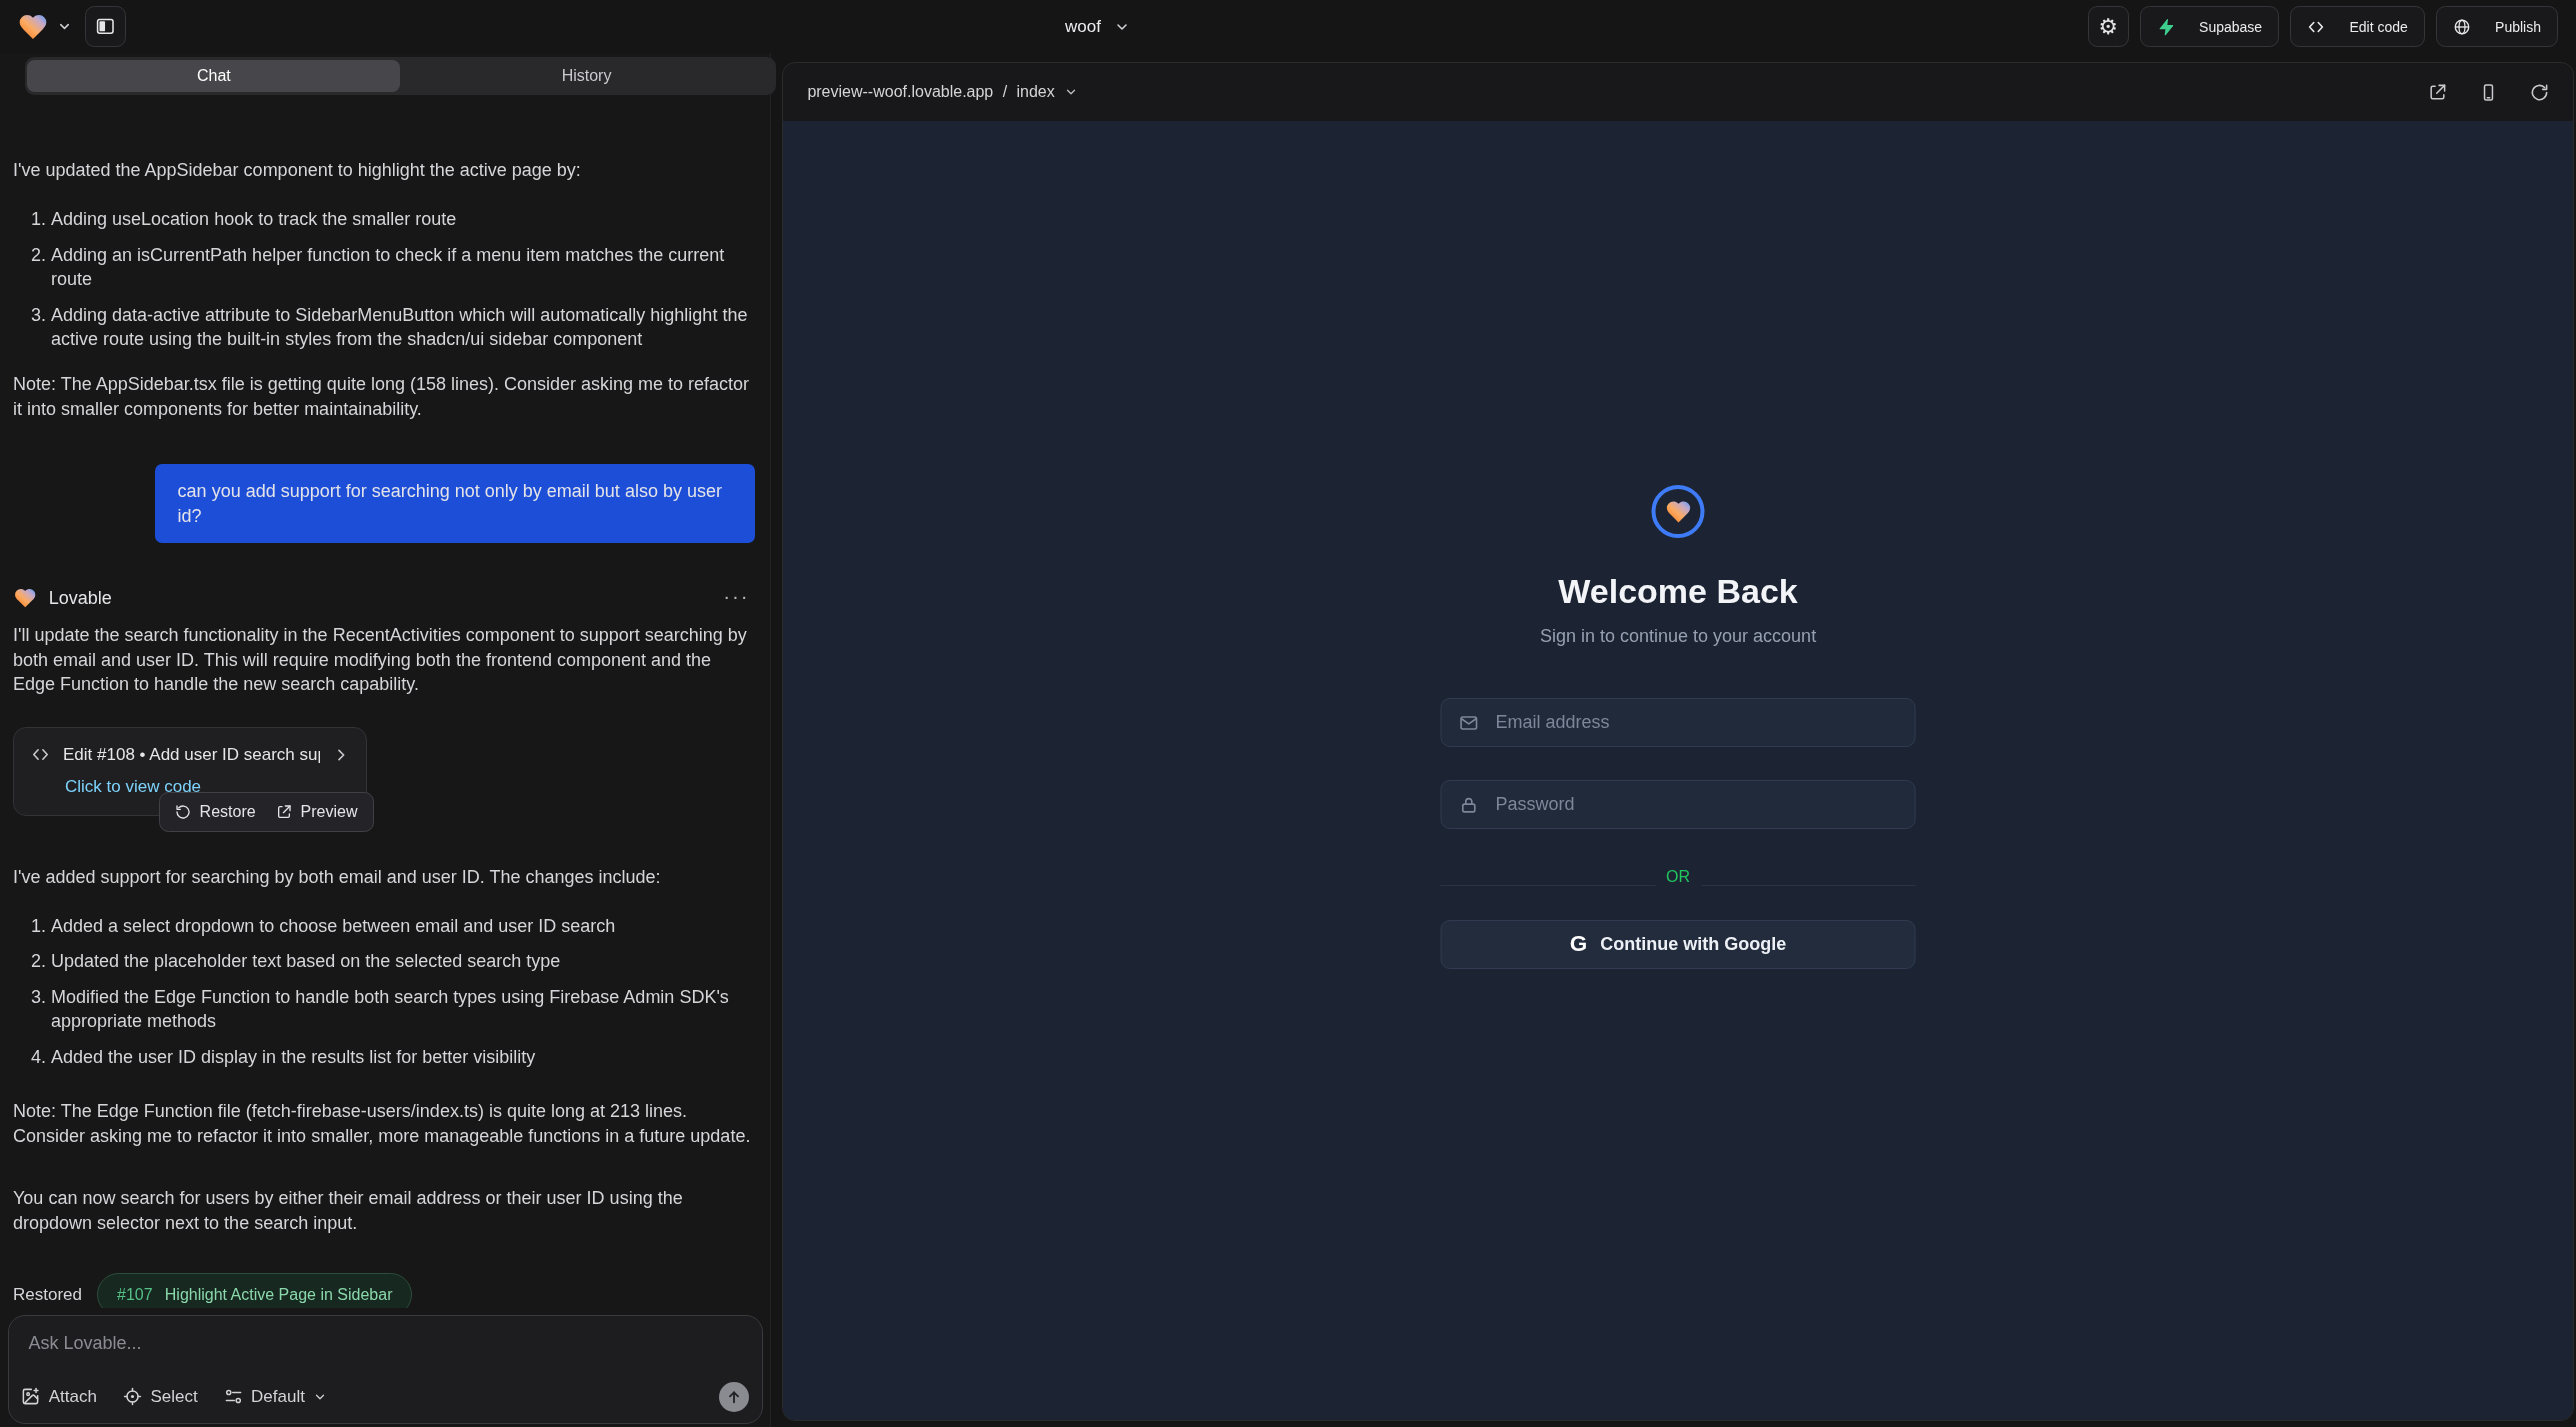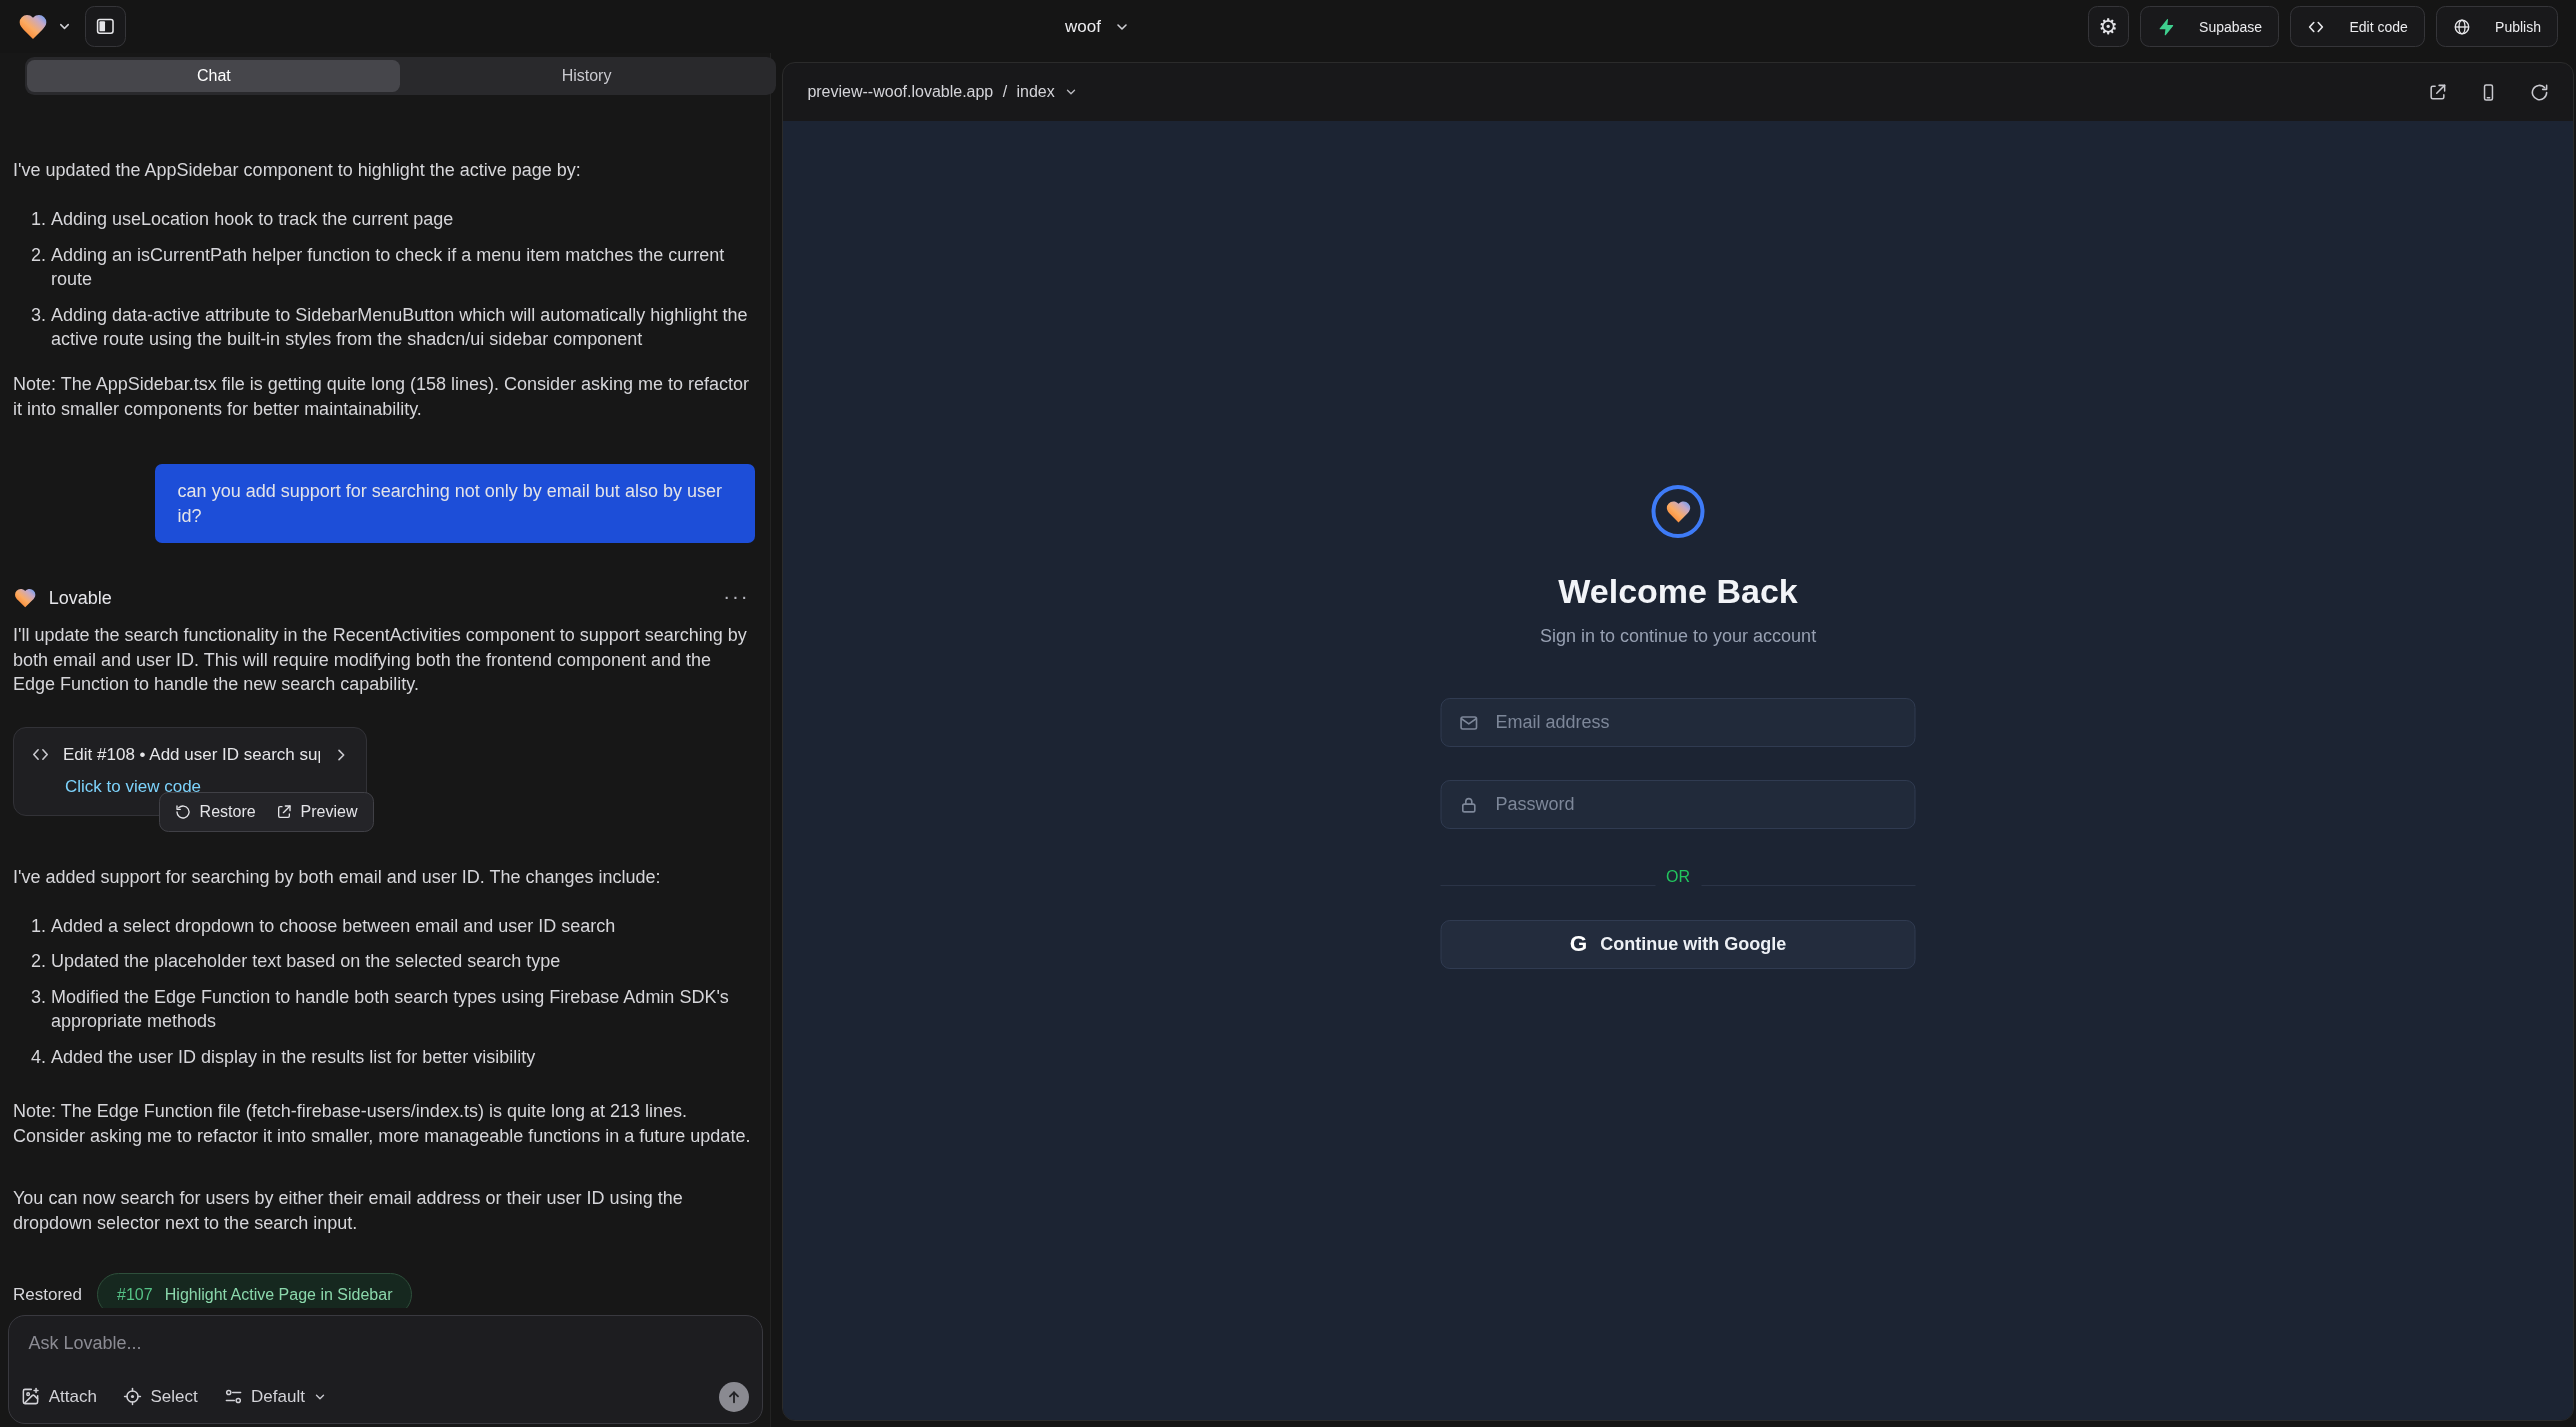--- a/index.html
+++ b/index.html
@@ -206,21 +206,21 @@
 
   <div class="tabs">
     <div class="tab active">Chat</div>
     <div class="tab">History</div>
   </div>
 
   <div class="messages">
 
     <p class="msg-intro">I've updated the AppSidebar component to highlight the active page by:</p>
     <ol class="steps">
-      <li>Adding useLocation hook to track the current page</li>
+      <li>Adding useLocation hook to track the smaller route</li>
       <li>Adding an isCurrentPath helper function to check if a menu item matches the current route</li>
       <li>Adding data-active attribute to SidebarMenuButton which will automatically highlight the active route using the built-in styles from the shadcn/ui sidebar component</li>
     </ol>
     <p class="note1">Note: The AppSidebar.tsx file is getting quite long (158 lines). Consider asking me to refactor it into smaller components for better maintainability.</p>
 
     <div class="bubble">
       <span>can you add support for searching not only by email but also by user id?</span>
     </div>
 
     <div class="lovable-row">

